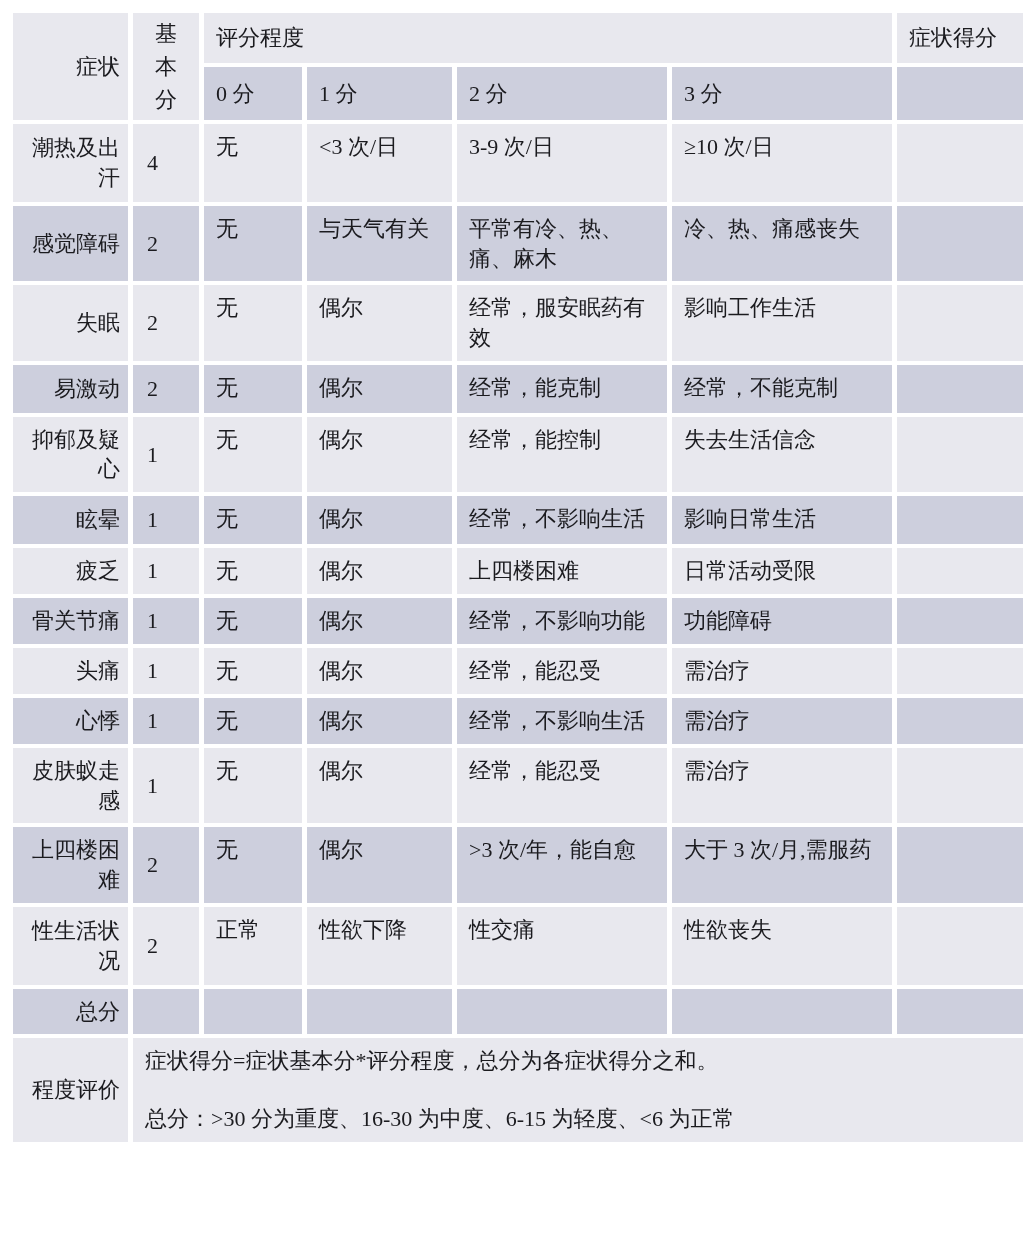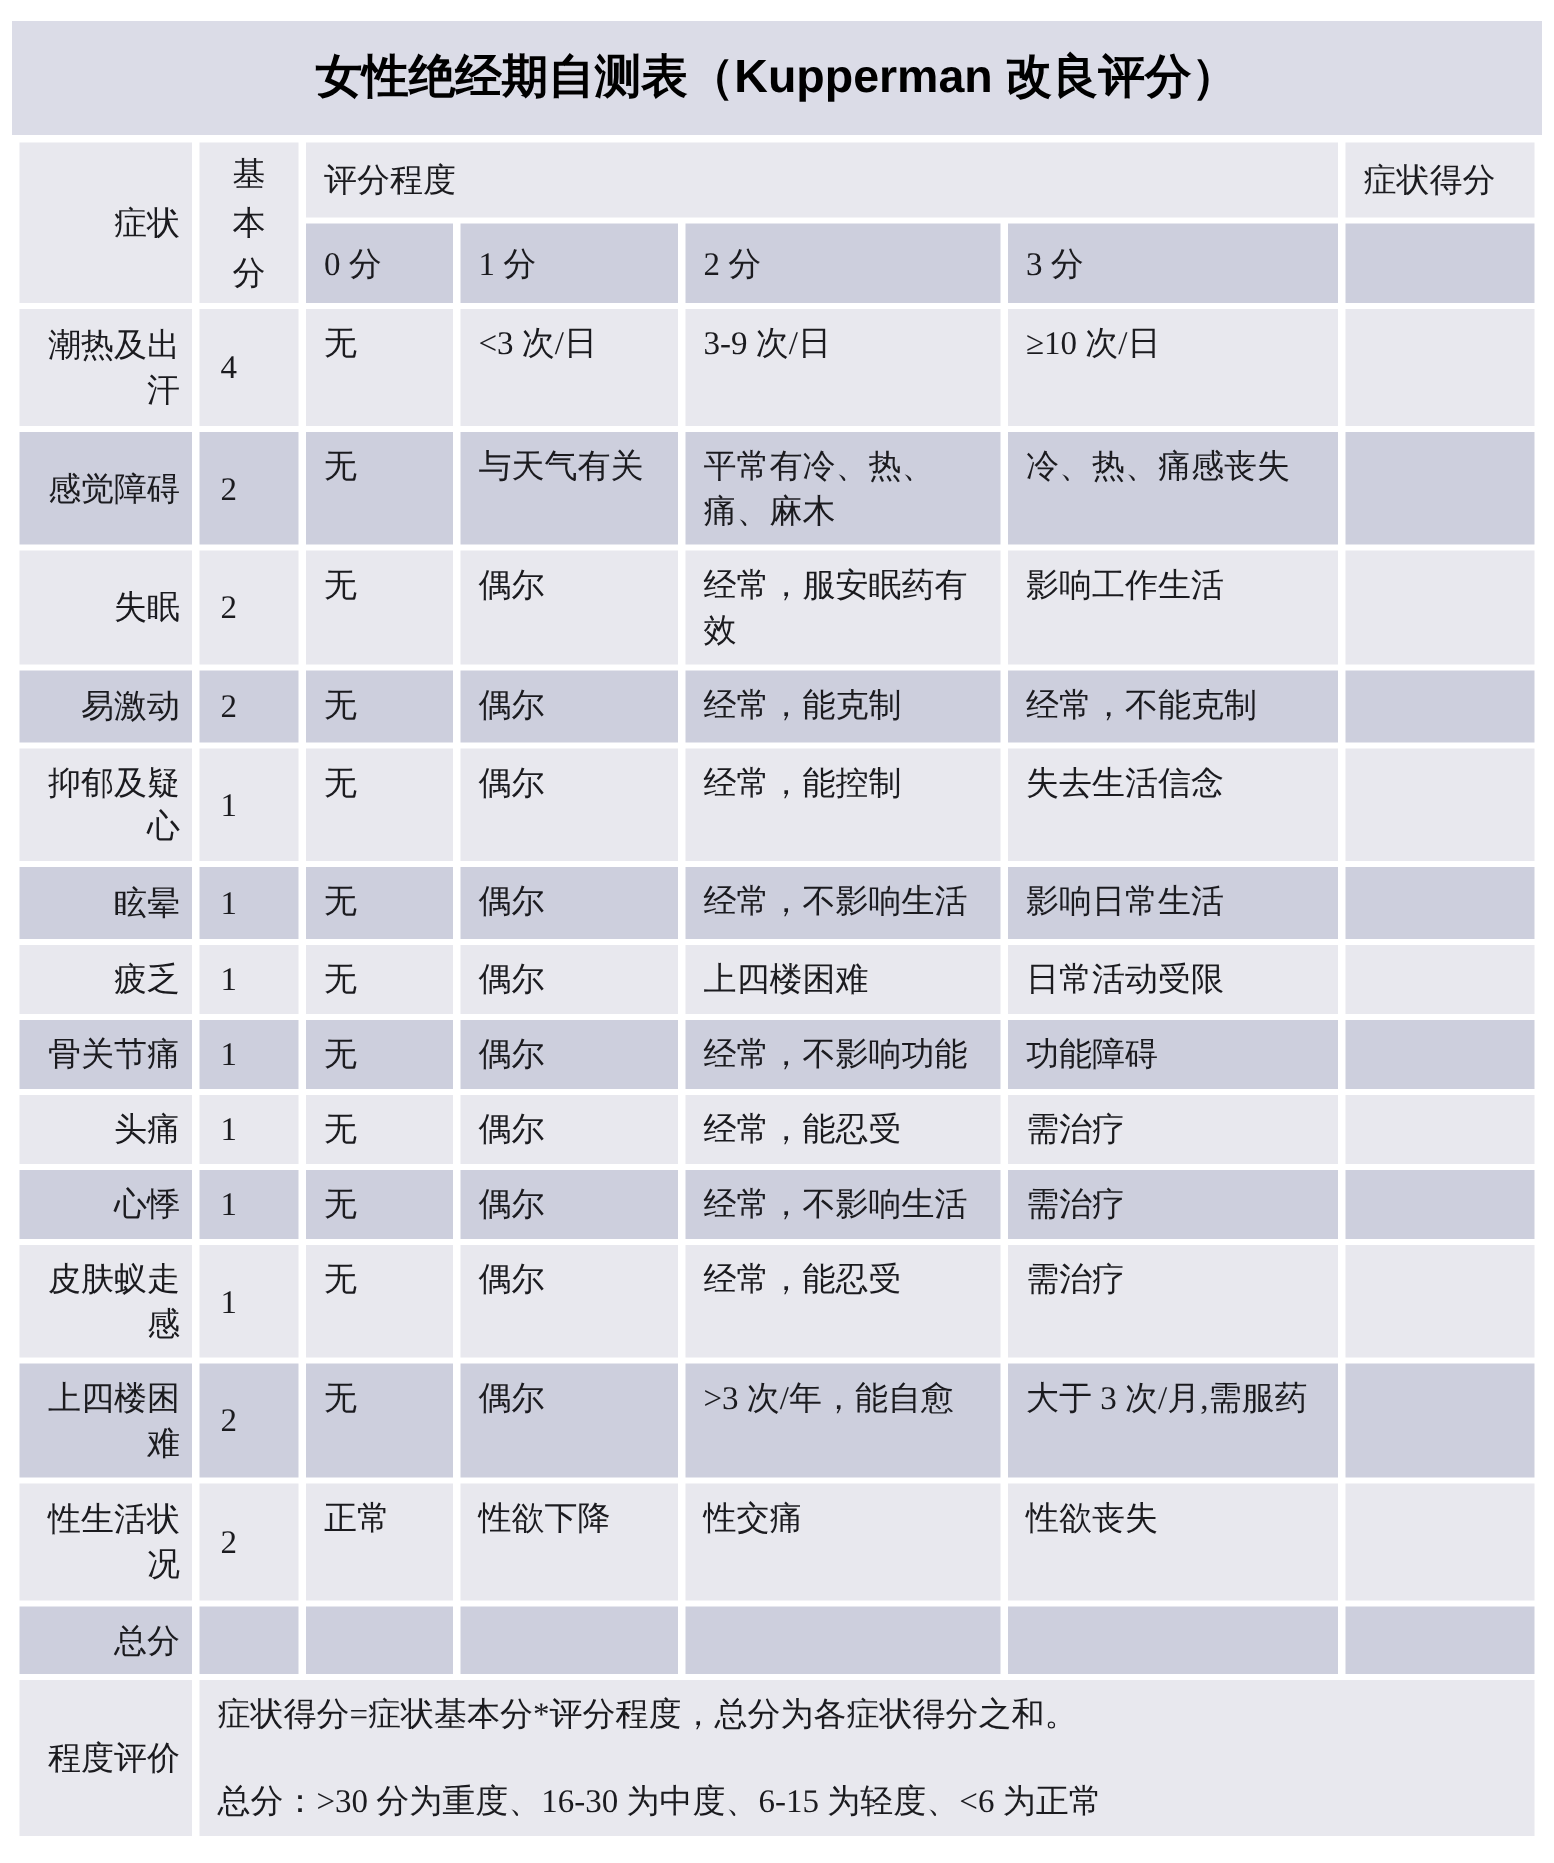--- a/index.html
+++ b/index.html
@@ -70,21 +70,20 @@
   td.base{padding-left:14px;}
   .footer-cell div{margin:0;}
   .footer-line2{margin-top:28px !important;}
 </style>
 </head>
 <body>
 
 <div class="page">
 
 
-  <div class="title">女性绝经期自测表（Kupperman 改良评分）</div>
 
   <table>
     <colgroup>
       <col style="width:115px">
         <col style="width:66px">
         <col style="width:98px">
       <col style="width:145px">
         <col style="width:210px">
         <col style="width:220px">
         <col>

